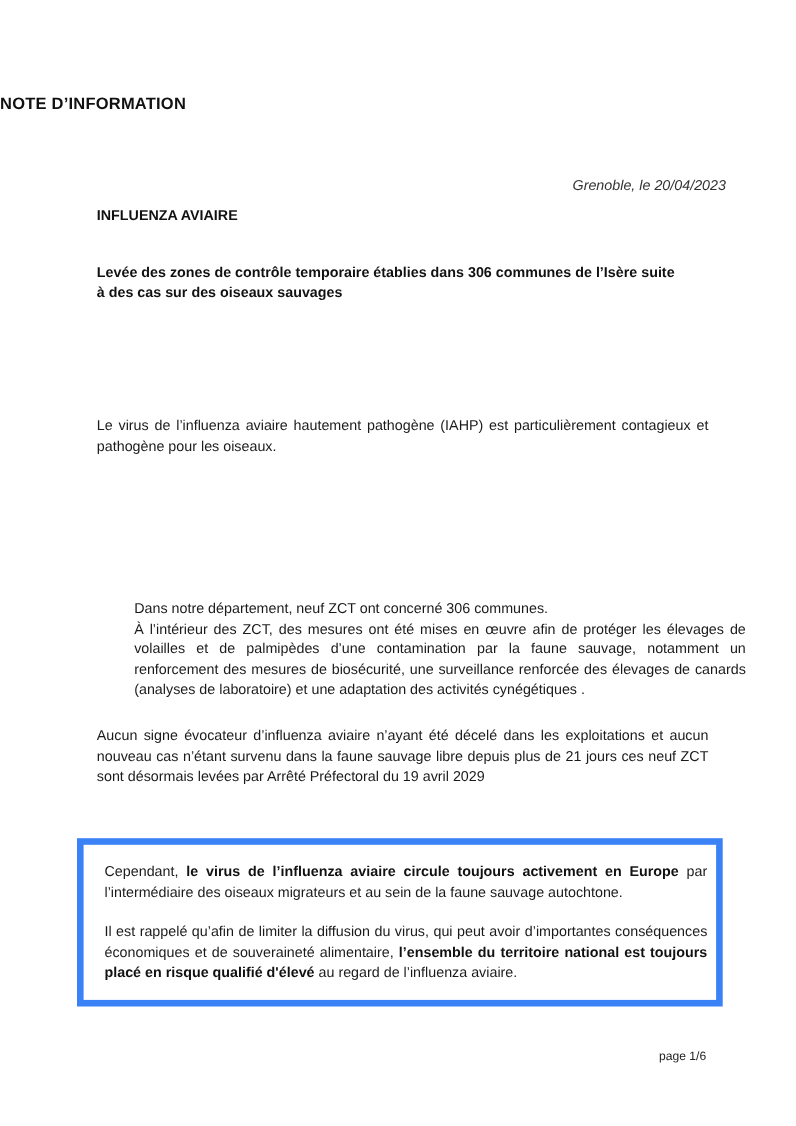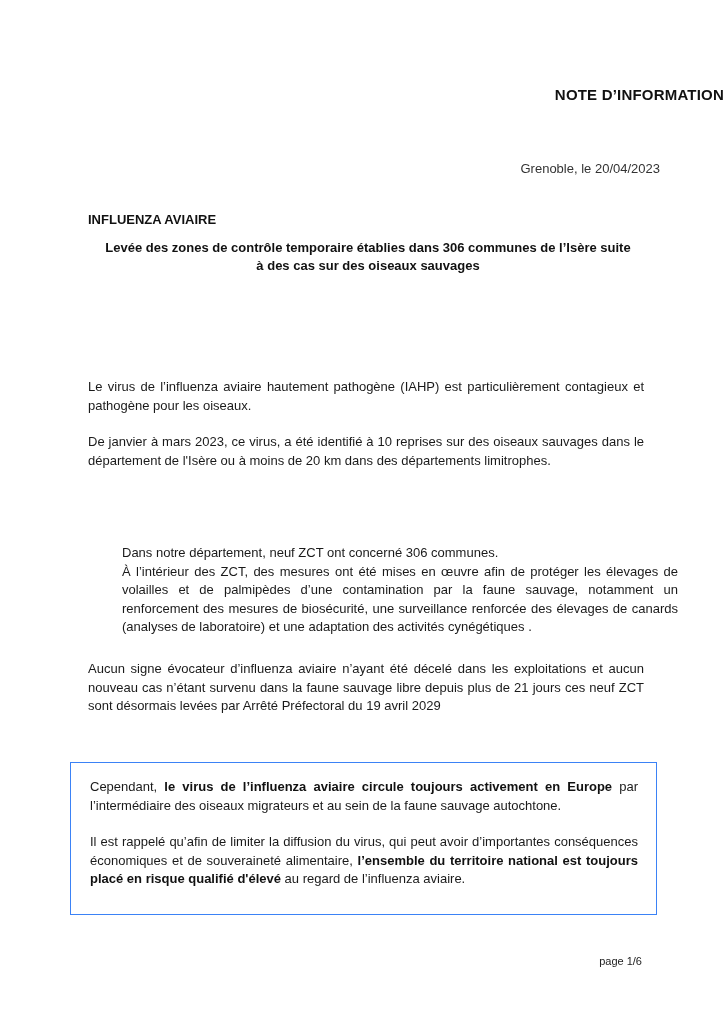--- a/index.html
+++ b/index.html
@@ -1,30 +1,30 @@
 <!DOCTYPE html>
 <html><head>
 <meta charset="utf-8">
 <style>
   html, body { margin: 0; padding: 0; background: #ffffff; }
   body { width: 724px; height: 1024px; position: relative; overflow: hidden;
          font-family: "Liberation Sans", sans-serif; color: #1a1a1a; }
   .page { position: absolute; left: 0; top: 0; width: 724px; height: 1024px; }
-  .title { position: absolute; left: 0; width: 724px; top: 86px; text-align: right;
+  .title { position: absolute; left: 0; width: 724px; top: 86px; text-align: left;
            font-weight: bold; font-size: 15px; letter-spacing: 0.2px; color: #111; }
-  .dateline { position: absolute; right: 64px; top: 161px; font-size: 13px; color: #333; }
-  .subject { position: absolute; left: 88px; top: 212px; font-weight: bold; font-size: 13px; color: #111; }
+  .dateline { position: absolute; right: 64px; top: 161px; font-size: 13px; color: #333; font-style: italic; }
+  .subject { position: absolute; left: 88px; top: 188px; font-weight: bold; font-size: 13px; color: #111; }
   .headline { position: absolute; left: 88px; top: 239px; width: 560px; font-weight: bold;
               font-size: 13px; line-height: 18px; color: #111; }
-  .headline div { white-space: nowrap; text-align: center; }
+  .headline div { white-space: nowrap; }
   .para { position: absolute; left: 88px; width: 556px; font-size: 13px; line-height: 18.5px;
           text-align: justify; color: #1a1a1a; }
   .para .line { display: block; }
   .box { position: absolute; left: 70px; top: 762px; width: 587px; height: 153px;
-         border: 1px solid #3b82f6; box-sizing: border-box; }
+         border: 6px solid #3b82f6; box-sizing: border-box; }
   .box .bp { position: absolute; left: 19px; width: 548px; font-size: 13px; line-height: 18.5px;
              text-align: justify; color: #1a1a1a; }
   .box b { font-weight: bold; color: #111; }
   .pageno { position: absolute; right: 82px; top: 955px; font-size: 11px; color: #222; }
 </style>
 </head>
 <body>
 
 <div class="page">
 
@@ -35,21 +35,20 @@
   <div class="subject">INFLUENZA AVIAIRE</div>
 
   <div class="headline">
     <div>Levée des zones de contrôle temporaire établies dans 306 communes de l’Isère suite</div>
     <div>à des cas sur des oiseaux sauvages</div>
   </div>
 
   <div class="para" style="top:378px;">Le virus de l’influenza aviaire hautement pathogène (IAHP) est particulièrement contagieux et pathogène pour les oiseaux.</div>
 
   <div class="para" style="top:433px;">
-    <span class="line">De janvier à mars 2023, ce virus, a été identifié à 10 reprises sur des oiseaux sauvages dans le département de l'Isère ou à moins de 20 km dans des départements limitrophes.</span>
   </div>
 
   <div class="para" style="top:544px;margin-left:34px;">
     <span class="line">Dans notre département, neuf ZCT ont concerné 306 communes.</span>
     <span class="line">À l’intérieur des ZCT, des mesures ont été mises en œuvre afin de protéger les élevages de volailles et de palmipèdes d’une contamination par la faune sauvage, notamment un renforcement des mesures de biosécurité, une surveillance renforcée des élevages de canards (analyses de laboratoire) et une adaptation des activités cynégétiques .</span>
   </div>
 
   <div class="para" style="top:660px;">Aucun signe évocateur d’influenza aviaire n’ayant été décelé dans les exploitations et  aucun nouveau cas n’étant survenu dans la faune sauvage libre depuis plus de 21 jours ces neuf ZCT sont désormais levées par Arrêté Préfectoral du 19 avril 2029</div>
 
   <div class="box">

